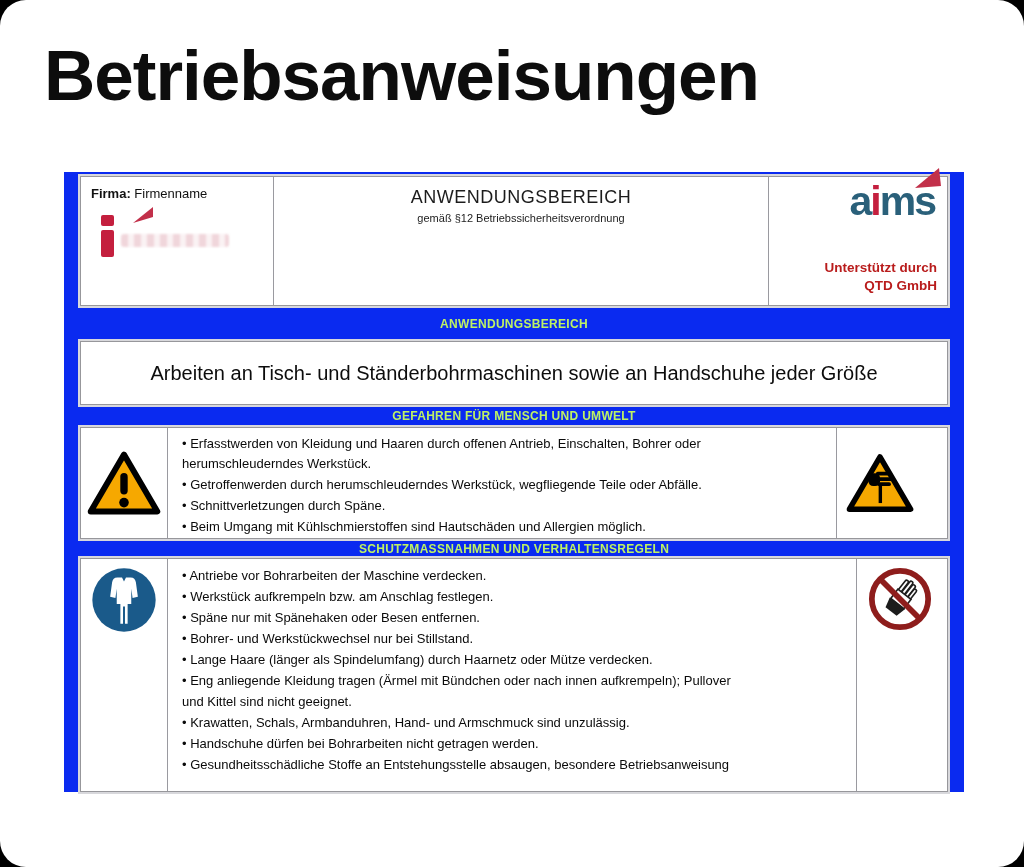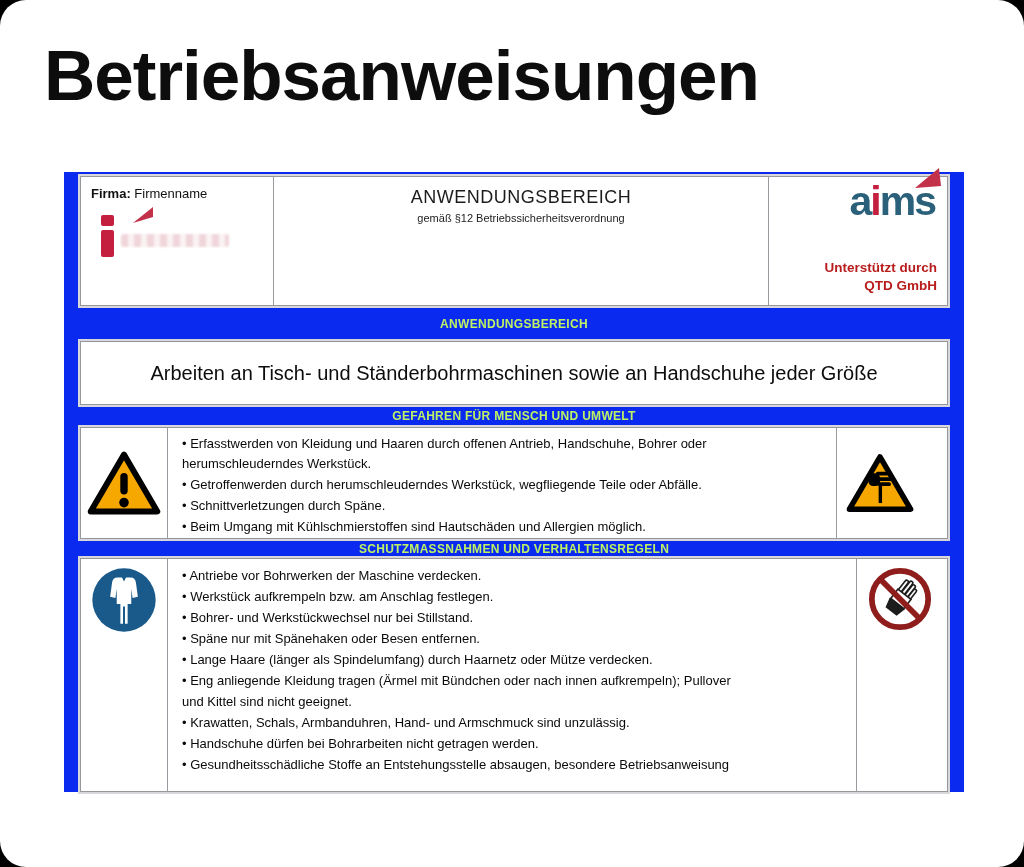--- a/index.html
+++ b/index.html
@@ -99,21 +99,21 @@
     <div class="strip strip-2">GEFAHREN FÜR MENSCH UND UMWELT</div>
     <div class="box-hazard white">
       <div class="icon-cell icon-left">
         <svg width="74" height="66" viewBox="0 0 100 89">
           <path d="M50 6 L95 83 L5 83 Z" fill="#f6a800" stroke="#000" stroke-width="8" stroke-linejoin="round"></path>
           <rect x="45" y="31" width="10" height="29" rx="5" fill="#000"></rect>
           <circle cx="50" cy="71" r="6.5" fill="#000"></circle>
         </svg>
       </div>
       <div class="bullets" style="max-width:640px;">
-          <div class="bullet">• Erfasstwerden von Kleidung und Haaren durch offenen Antrieb, Handschuhe, Bohrer oder
+          <div class="bullet">• Erfasstwerden von Kleidung und Haaren durch offenen Antrieb, Einschalten, Bohrer oder
 herumschleuderndes Werkstück.</div>
           <div class="bullet">• Getroffenwerden durch herumschleuderndes Werkstück, wegfliegende Teile oder Abfälle.</div>
           <div class="bullet">• Schnittverletzungen durch Späne.</div>
           <div class="bullet">• Beim Umgang mit Kühlschmierstoffen sind Hautschäden und Allergien möglich.</div>
         </div>
       <div class="icon-cell icon-right">
         <svg width="68" height="62" viewBox="0 0 100 89">
           <path d="M50 6 L95 83 L5 83 Z" fill="#f6a800" stroke="#000" stroke-width="8" stroke-linejoin="round"></path>
           <rect x="48" y="46" width="5" height="28" fill="#000"></rect>
           <g fill="#000">
@@ -128,24 +128,24 @@
 
     <div class="strip strip-3">SCHUTZMASSNAHMEN UND VERHALTENSREGELN</div>
     <div class="box-measures white">
       <div class="icon-cell icon-left">
         <svg width="66" height="66" viewBox="0 0 100 100">
           <circle cx="50" cy="50" r="48" fill="#1a5a8a"></circle>
           <path fill="#fff" d="M40 16 L47 16 L50 22 L53 16 L60 16 C65 16 67 19 68 23 L71 45 L63 47 L61 33 L61 56 L55.5 56 L55.5 86 L51.5 86 L51.5 60 L48.5 60 L48.5 86 L44.5 86 L44.5 56 L39 56 L39 33 L37 47 L29 45 L32 23 C33 19 35 16 40 16 Z"></path>
         </svg>
       </div>
       <div class="bullets" style="max-width:660px;">
-          <div class="bullet">• Antriebe vor Bohrwerken der Maschine verdecken.</div>
+          <div class="bullet">• Antriebe vor Bohrarbeiten der Maschine verdecken.</div>
           <div class="bullet">• Werkstück aufkrempeln bzw. am Anschlag festlegen.</div>
+          <div class="bullet">• Späne nur mit Spänehaken oder Besen entfernen.</div>
           <div class="bullet">• Bohrer- und Werkstückwechsel nur bei Stillstand.</div>
-          <div class="bullet">• Späne nur mit Spänehaken oder Besen entfernen.</div>
           <div class="bullet">• Lange Haare (länger als Spindelumfang) durch Haarnetz oder Mütze verdecken.</div>
           <div class="bullet">• Eng anliegende Kleidung tragen (Ärmel mit Bündchen oder nach innen aufkrempeln); Pullover
 und Kittel sind nicht geeignet.</div>
           <div class="bullet">• Krawatten, Schals, Armbanduhren, Hand- und Armschmuck sind unzulässig.</div>
           <div class="bullet">• Handschuhe dürfen bei Bohrarbeiten nicht getragen werden.</div>
           <div class="bullet">• Gesundheitsschädliche Stoffe an Entstehungsstelle absaugen, besondere Betriebsanweisung</div>
         </div>
       <div class="icon-cell icon-right">
         <svg width="64" height="64" viewBox="0 0 100 100">
           <circle cx="50" cy="50" r="44" fill="#fff" stroke="#8e1d1c" stroke-width="9"></circle>

